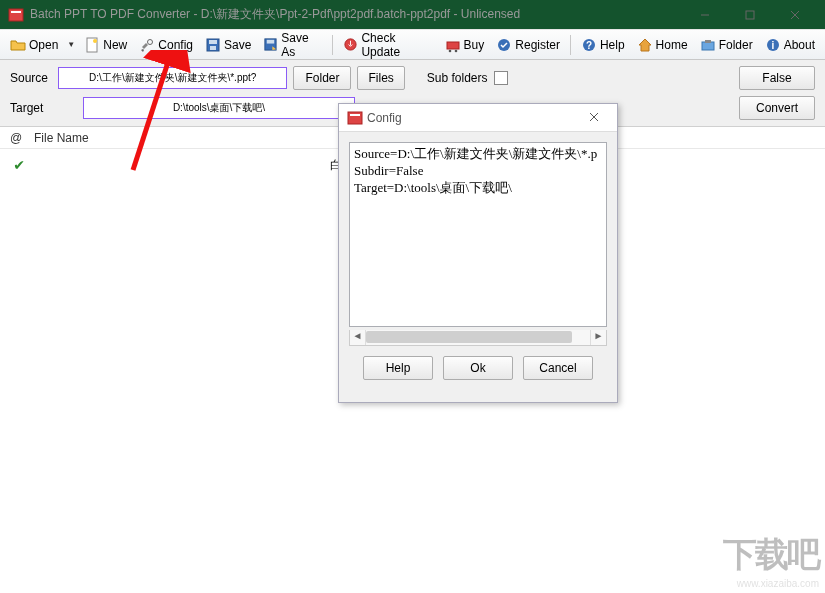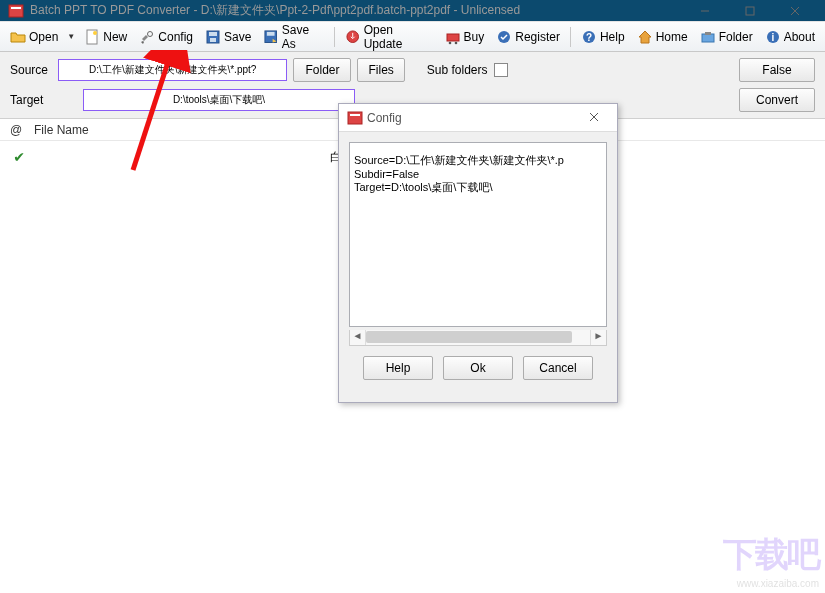--- a/index.html
+++ b/index.html
@@ -1,18 +1,18 @@
 <!DOCTYPE html>
 <html><head>
 <meta charset="utf-8">
 <style>
 * { box-sizing: border-box; margin: 0; padding: 0; }
 body { font-family: "Microsoft YaHei", Tahoma, sans-serif; font-size: 12px; background: #fff; width: 825px; height: 593px; position: relative; overflow: hidden; }
 
-.titlebar { height: 22px; background: #0c4a6e; display: flex; align-items: center; padding: 0 8px; border-bottom: 1px solid #e5e5e5; }
+.titlebar { height: 30px; background: #14532d; display: flex; align-items: center; padding: 0 8px; border-bottom: 1px solid #e5e5e5; }
 .titlebar .app-icon { width: 16px; height: 16px; margin-right: 6px; }
 .titlebar .title { color: #999; flex: 1; font-size: 12px; }
 .titlebar .win-btn { width: 45px; height: 28px; display: flex; align-items: center; justify-content: center; color: #888; }
 
 .toolbar { height: 30px; background: linear-gradient(#fdfdfd,#eef1f4); border-bottom: 1px solid #c8c8c8; display: flex; align-items: center; padding: 0 4px; gap: 0; }
 .tb-btn { display: flex; align-items: center; padding: 3px 6px; gap: 3px; border-radius: 2px; cursor: pointer; }
 .tb-sep { width: 1px; height: 20px; background: #c8c8c8; margin: 0 4px; }
 .tb-drop { font-size: 8px; color: #333; padding: 0 3px; }
 .icon16 { width: 16px; height: 16px; display: inline-block; }
 
@@ -28,32 +28,32 @@
 .listhdr .col-at { width: 24px; }
 .listbody { padding: 6px 10px; background: #fff; min-height: 420px; }
 .row { display: flex; align-items: center; height: 20px; gap: 6px; }
 .check { color: #2e8b2e; font-size: 14px; width: 18px; text-align: center; }
 
 .dialog { position: absolute; left: 338px; top: 103px; width: 280px; background: #f0f0f0; border: 1px solid #aab; box-shadow: 2px 2px 6px rgba(0,0,0,0.25); }
 .dlg-title { height: 28px; background: #fff; display: flex; align-items: center; padding: 0 8px; border-bottom: 1px solid #ddd; }
 .dlg-title .t { flex: 1; color: #555; margin-left: 4px; }
 .dlg-close { width: 30px; text-align: center; color: #555; cursor: pointer; }
 .dlg-body { padding: 10px; }
-.dlg-ta { width: 100%; height: 185px; border: 1px solid #abadb3; background: #fff; font-size: 11px; padding: 10px 4px; font-family: Liberation Sans, sans-serif; resize: none; overflow: auto; white-space: pre; }
+.dlg-ta { width: 100%; height: 185px; border: 1px solid #abadb3; background: #fff; font-size: 13px; padding: 2px 4px; font-family: Liberation Serif, serif; resize: none; overflow: auto; white-space: pre; }
 .dlg-scroll { height: 16px; border: 1px solid #ccc; border-top: none; background: #f7f7f7; display: flex; }
 .dlg-scroll .arr { width: 16px; text-align: center; color: #666; font-size: 10px; border-right: 1px solid #ddd; }
 .dlg-scroll .arr:last-child { border-right: none; border-left: 1px solid #ddd; }
 .dlg-scroll .track { flex: 1; position: relative; }
 .dlg-scroll .thumb { position: absolute; left: 0; top: 1px; width: 92%; height: 12px; background: #cfcfcf; border-radius: 2px; }
 .dlg-btns { display: flex; justify-content: center; gap: 10px; padding: 10px 6px 12px; }
 .dlg-btns .btn { min-width: 70px; }
 
 .arrow { position: absolute; left: 118px; top: 50px; pointer-events: none; }
 .watermark { position: absolute; right: 6px; bottom: 4px; opacity: 0.25; font-family: Arial; text-align: right; }
-.watermark .big { font-size: 34px; font-weight: bold; letter-spacing: -2px; color: #8b5cf6; }
+.watermark .big { font-size: 34px; font-weight: bold; letter-spacing: -2px; color: #000000; }
 .watermark .small { font-size: 10px; color: #888; }
 </style>
 </head>
 <body>
 
 <div class="titlebar">
   <span class="app-icon">
     <svg viewBox="0 0 16 16">
         <rect x="1" y="2" width="14" height="12" fill="#d44" stroke="#a22"></rect>
         <rect x="3" y="4" width="10" height="2" fill="#fff"></rect>
@@ -116,21 +116,21 @@
           <path d="M10 10l4 3-4 1z" fill="#f5c24c"></path>
         </svg></span>
     <span>Save As</span>
   </div>
   <span class="tb-sep"></span>
   <div class="tb-btn">
     <span class="icon16"><svg viewBox="0 0 16 16">
           <circle cx="8" cy="8" r="6" fill="#d44" stroke="#a22"></circle>
           <path d="M8 4v5M8 10l-2-2M8 10l2-2" stroke="#fff" fill="none"></path>
         </svg></span>
-    <span>Open Update</span>
+    <span>Check Update</span>
   </div>
   <div class="tb-btn">
     <span class="icon16"><svg viewBox="0 0 16 16">
           <rect x="2" y="5" width="12" height="7" fill="#d44" stroke="#a22"></rect>
           <circle cx="5" cy="14" r="1.3" fill="#555"></circle>
           <circle cx="11" cy="14" r="1.3" fill="#555"></circle>
         </svg></span>
     <span>Buy</span>
   </div>
   <div class="tb-btn">

